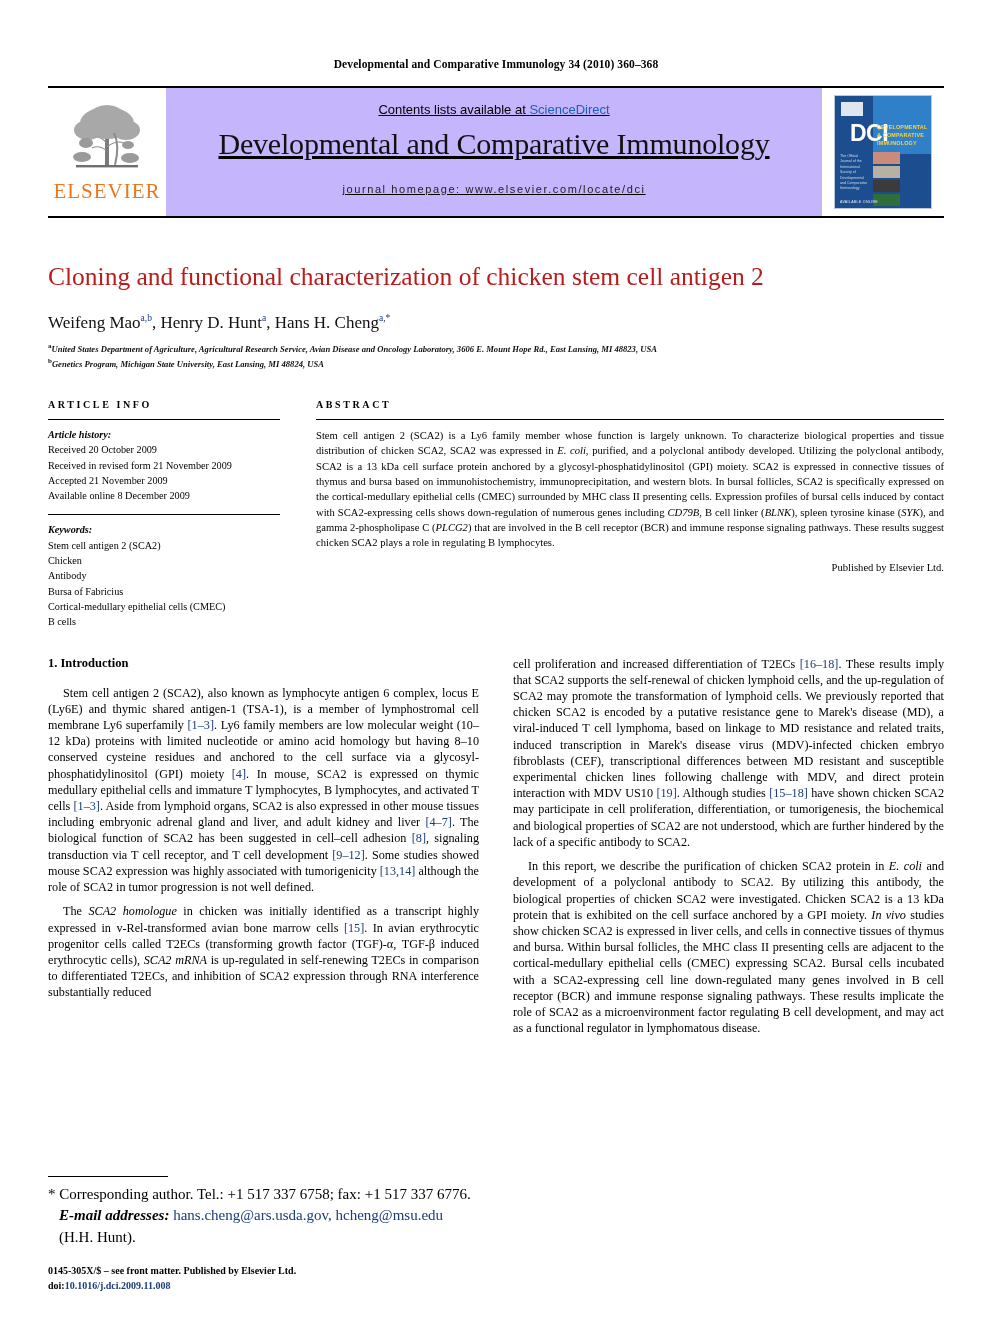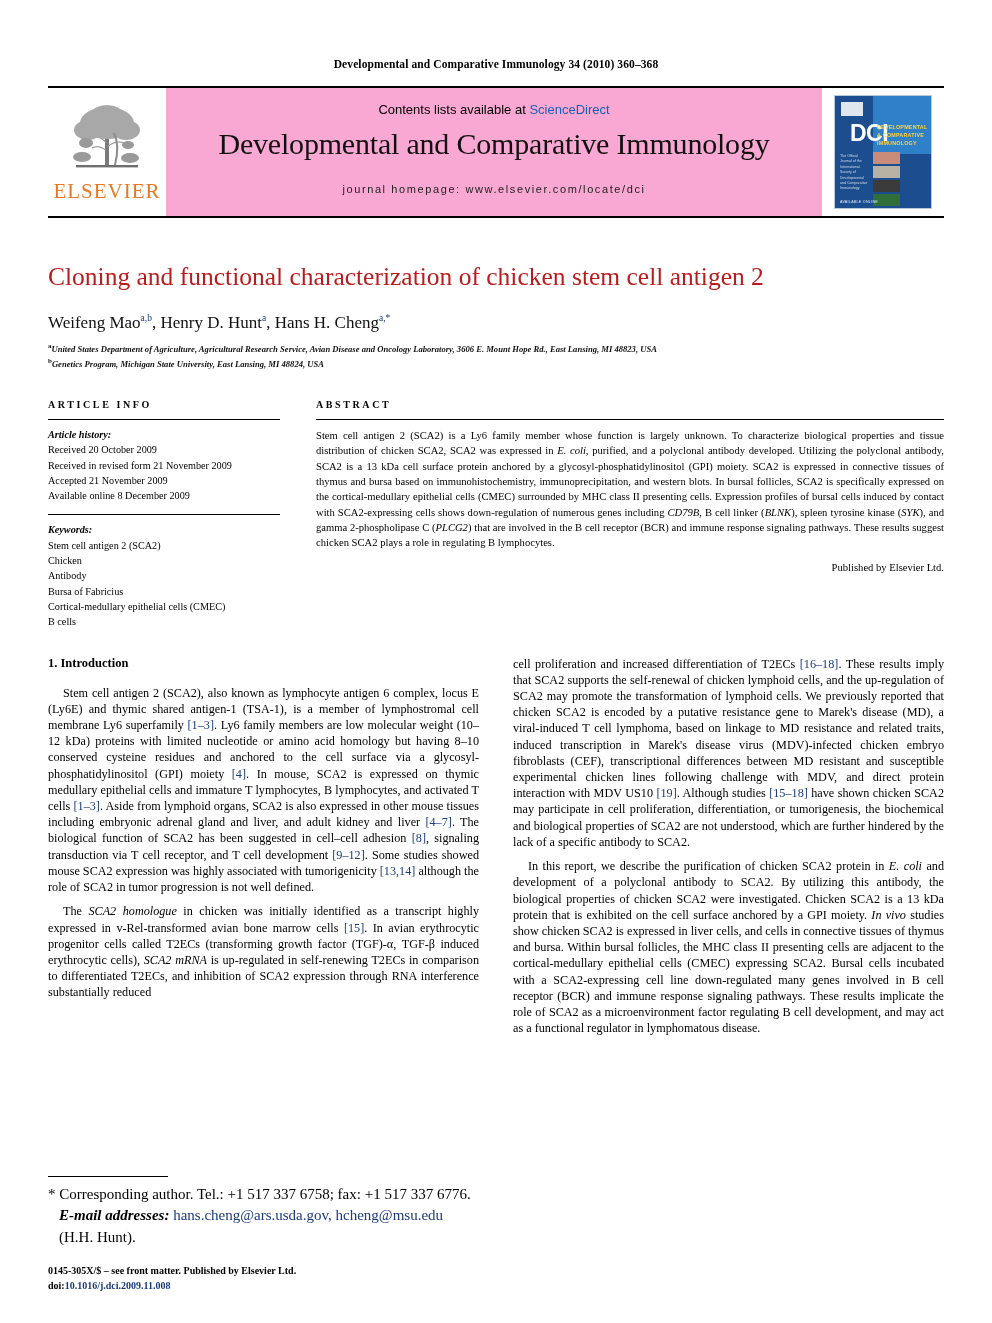--- a/index.html
+++ b/index.html
@@ -44,26 +44,27 @@
   .masthead-logo {
     width: 118px;
     flex: 0 0 118px;
     display: flex;
     align-items: center;
     justify-content: center;
     background: #ffffff;
   }
   .masthead-center {
     flex: 1 1 auto;
-    background: #f9a8d4;
+    background: #c4b5fd;
     display: flex;
     flex-direction: column;
     align-items: center;
     justify-content: center;
     padding: 0 0 8px;
+    text-decoration: underline;
   }
   .masthead-cover {
     width: 122px;
     flex: 0 0 122px;
     display: flex;
     align-items: center;
     justify-content: center;
     background: #ffffff;
   }
   .contents-line {

